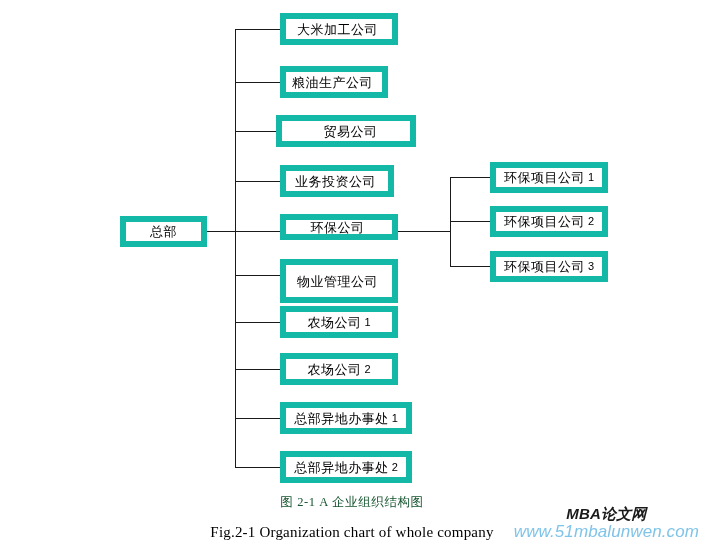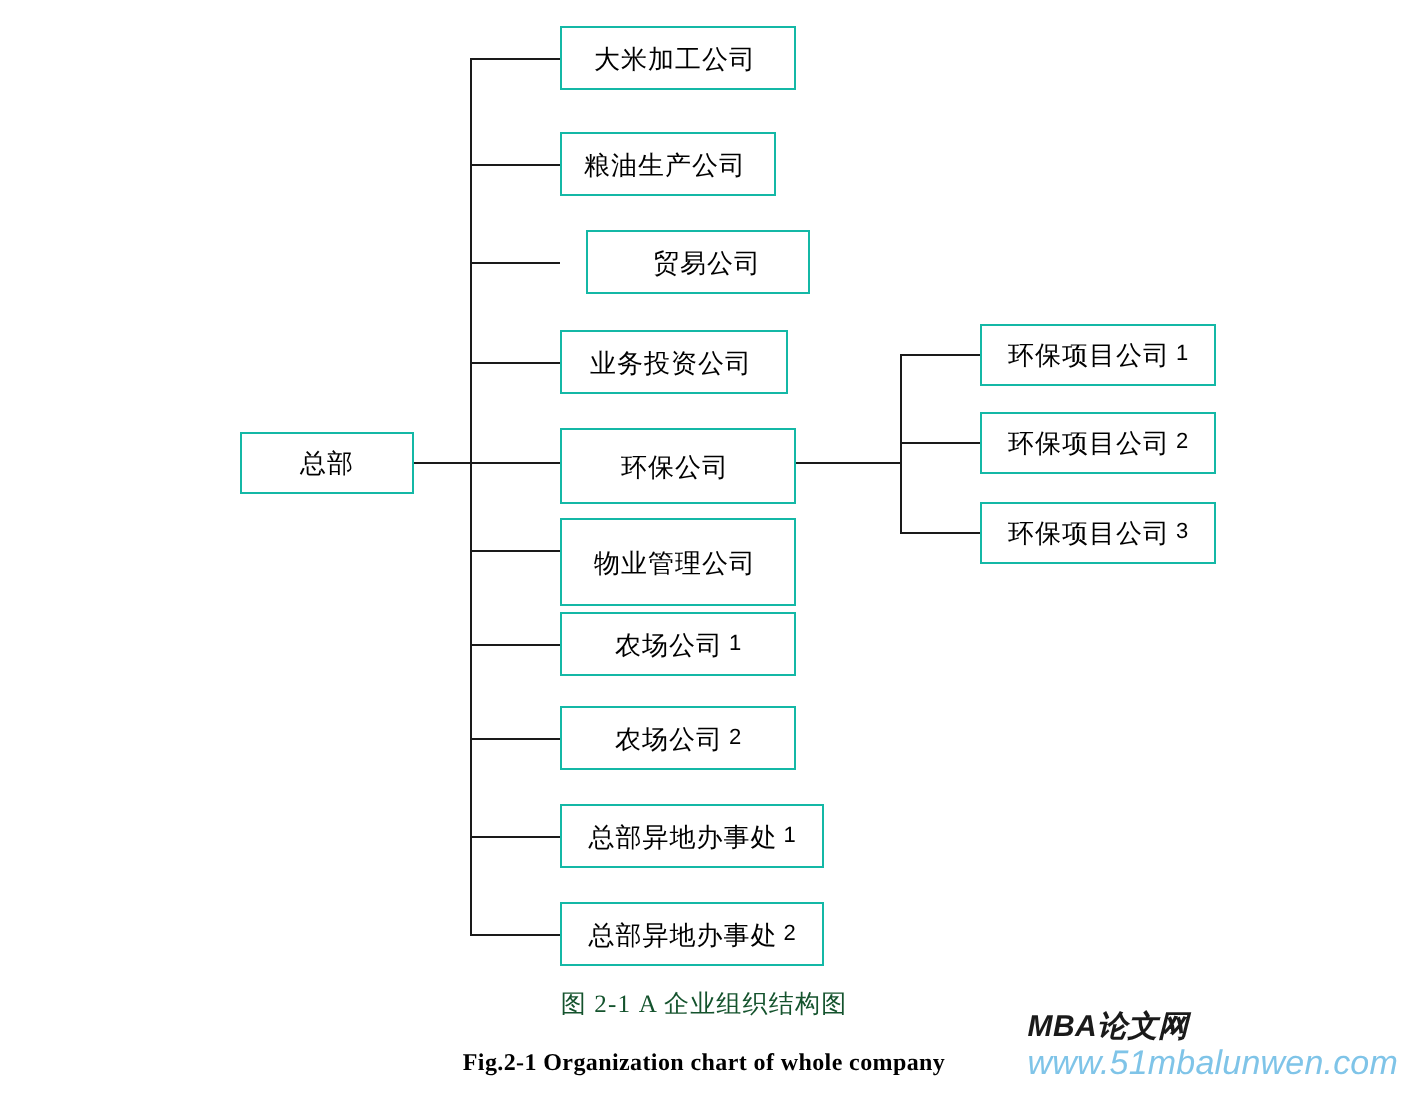--- a/index.html
+++ b/index.html
@@ -19,21 +19,21 @@
   #chart-canvas {
     position: absolute;
     left: 0; top: 0;
     width: 704px;
     height: 548px;
   }
 
   .org-box {
     position: absolute;
     box-sizing: border-box;
-    border: 1px solid #14b8a6;
+    border: 6px solid #14b8a6;
     background: #ffffff;
     display: flex;
     align-items: center;
     justify-content: center;
     font-size: 13px;
     line-height: 1;
     letter-spacing: 0.5px;
     white-space: nowrap;
     color: #000000;
     z-index: 3;
@@ -62,32 +62,32 @@
   }
   #caption-cn {
     font-family: "Liberation Serif", "DejaVu Serif", serif;
     font-size: 12.5px;
     letter-spacing: 0.6px;
     color: #14532d;
     margin-bottom: 13px;
   }
   #caption-en {
     font-family: "Liberation Serif", "DejaVu Serif", serif;
-    font-size: 12px;
-    font-weight: bold;
+    font-size: 15px;
+    font-weight: normal;
     letter-spacing: 0.2px;
     color: #000000;
     margin-top: 13px;
   }
 
   #watermark {
     position: absolute;
     right: 5px;
     top: 505px;
-    text-align: left;
+    text-align: center;
     z-index: 5;
     line-height: 1.15;
     margin-left: 36px;
   }
   #watermark-main {
     font-family: "Liberation Sans", "DejaVu Sans", sans-serif;
     font-style: italic;
     font-weight: bold;
     font-size: 15px;
     color: #1a1a1a;
@@ -134,31 +134,31 @@
   <div class="org-box" style="left:280px; top:13px; width:118px; height:32px;">
     <span>大米加工公司</span>
       <span class="idx"></span>
   </div>
 
   <div class="org-box" style="left:280px; top:66px; width:108px; height:32px;">
     <span>粮油生产公司</span>
       <span class="idx"></span>
   </div>
 
-  <div class="org-box" style="left:293px; top:115px; width:112px; height:32px;padding-left:12px;">
+  <div class="org-box" style="left:276px; top:115px; width:140px; height:32px;padding-left:12px;">
     <span>贸易公司</span>
       <span class="idx"></span>
   </div>
 
   <div class="org-box" style="left:280px; top:165px; width:114px; height:32px;">
     <span>业务投资公司</span>
       <span class="idx"></span>
   </div>
 
-  <div class="org-box" style="left:280px; top:214px; width:118px; height:38px;">
+  <div class="org-box" style="left:280px; top:214px; width:118px; height:26px;">
     <span>环保公司</span>
       <span class="idx"></span>
   </div>
 
   <div class="org-box" style="left:280px; top:259px; width:118px; height:44px;">
     <span>物业管理公司</span>
       <span class="idx"></span>
   </div>
 
   <div class="org-box" style="left:280px; top:306px; width:118px; height:32px;">

